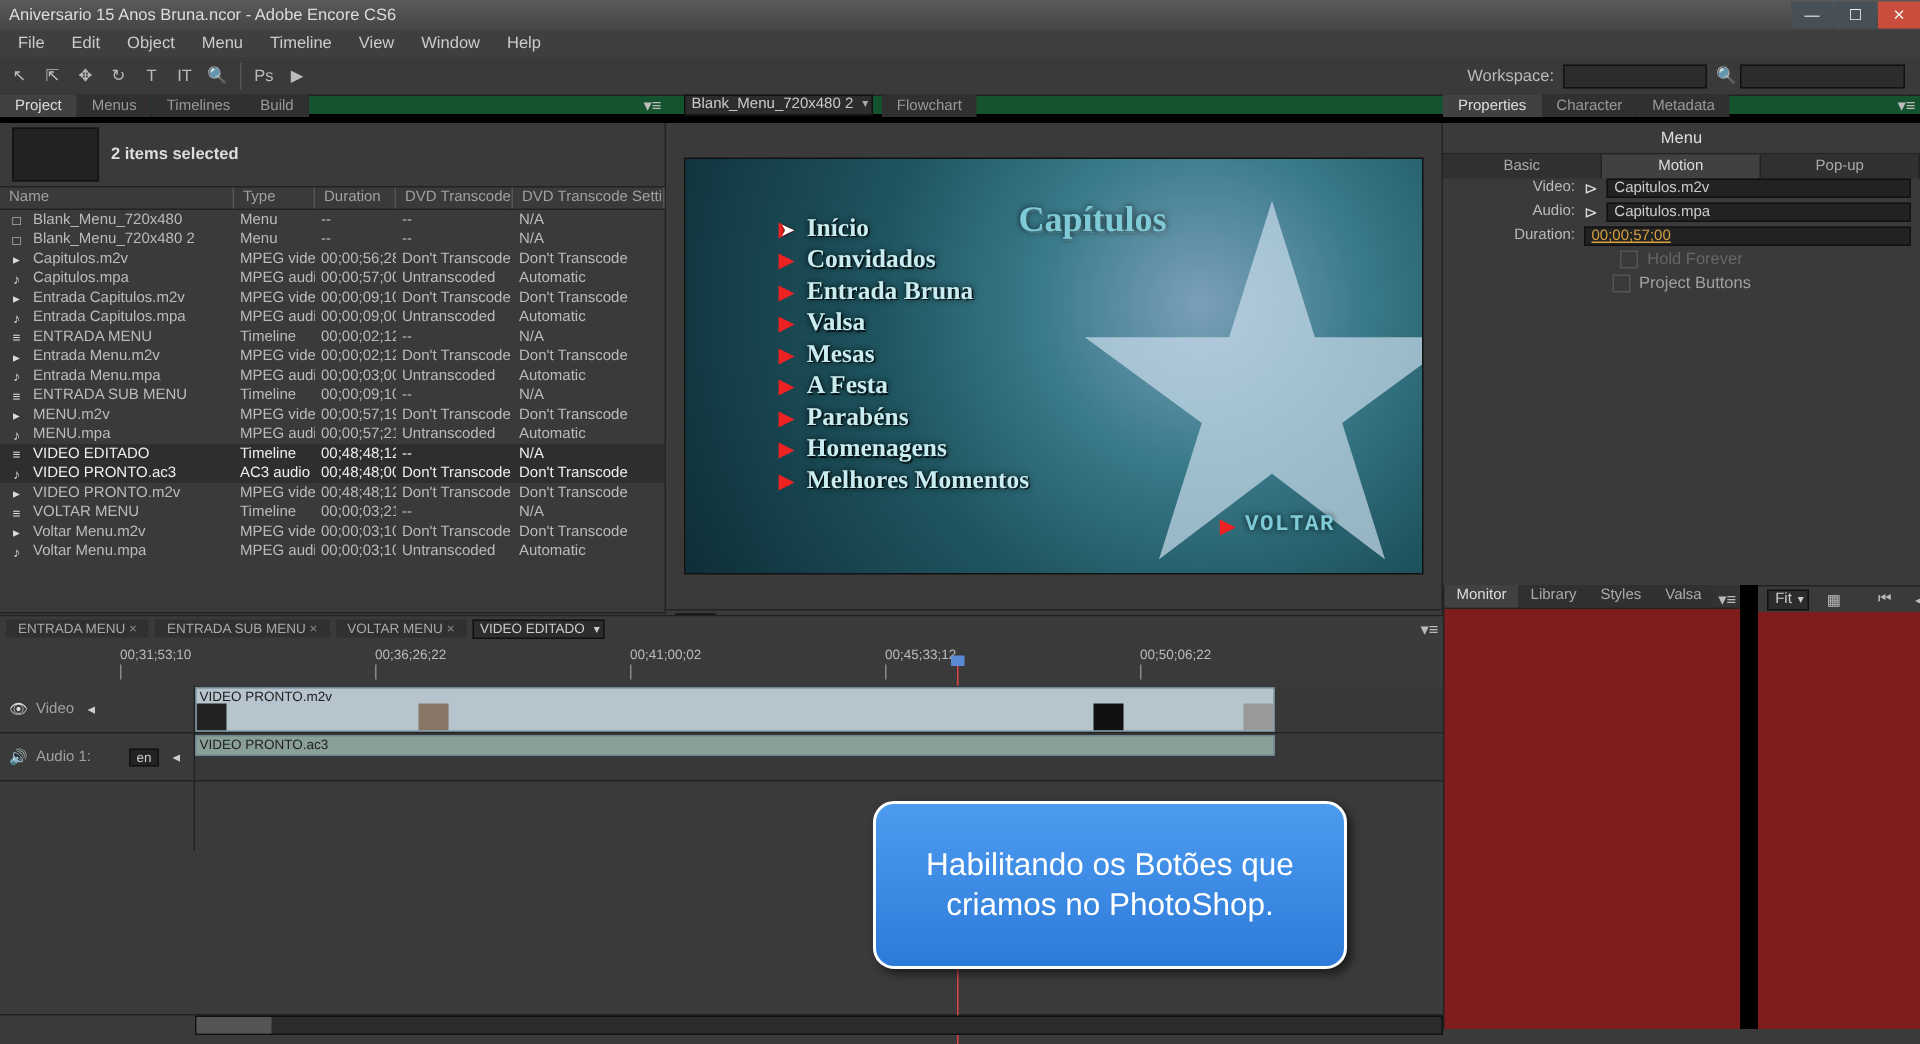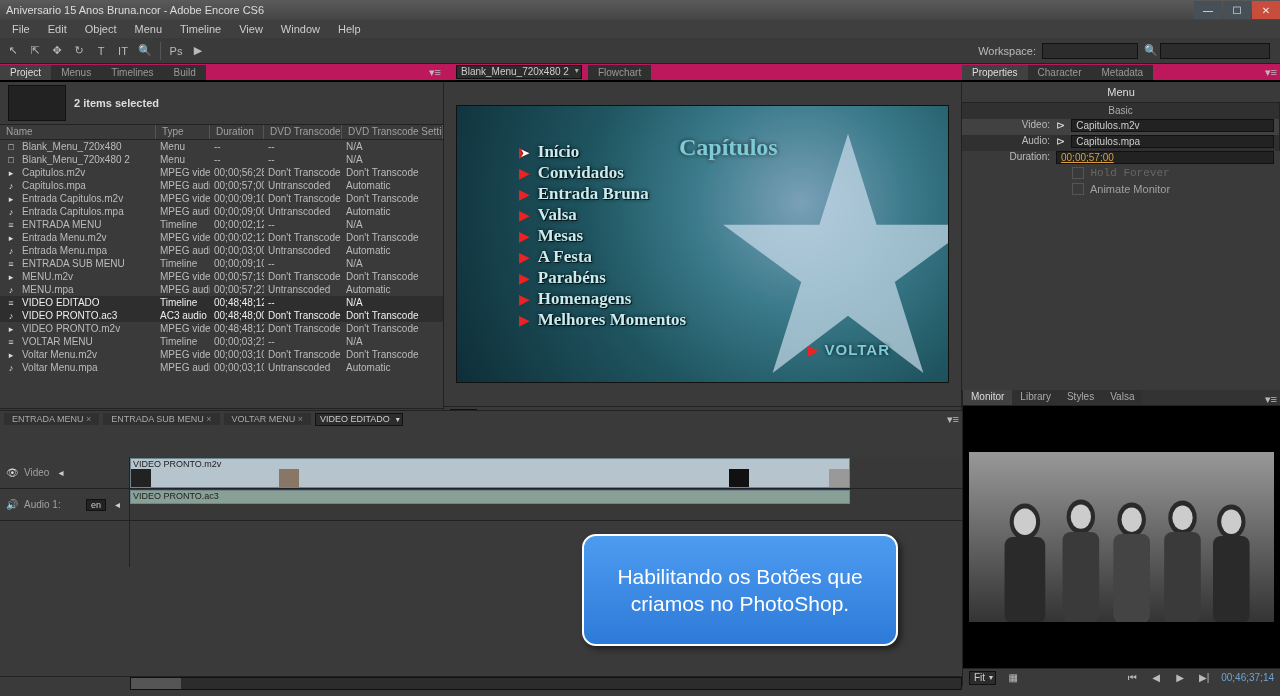--- a/index.html
+++ b/index.html
@@ -22,21 +22,21 @@
 .tool-btn { width: 18px; height: 18px; display: flex; align-items: center; justify-content: center; color: #bbb; font-size: 11px; border-radius: 2px; }
 .tool-sep { width: 1px; height: 18px; background: #555; margin: 0 2px; }
 .workspace-row { margin-left: auto; display: flex; align-items: center; gap: 6px; padding-right: 10px; }
 .workspace-label { font-size: 11px; color: #bbb; }
 .workspace-select { width: 96px; height: 16px; background: #2c2c2c; border: 1px solid #111; }
 .search-wrap { display: flex; align-items: center; gap: 2px; }
 .search-icon { width: 14px; height: 14px; display: inline-flex; align-items: center; justify-content: center; color: #bbb; }
 .search-input { width: 110px; height: 16px; background: #2c2c2c; border: 1px solid #111; color: #ccc; padding: 0 4px; font-size: 10px; }
 
 
-.panel-tabs-row { height: 18px; background: #be185d; border-bottom: 2px solid #000000; display: flex; }
+.panel-tabs-row { height: 18px; background: #14532d; border-bottom: 6px solid #000000; display: flex; }
 .panel-left-tabs, .panel-center-tabs, .panel-right-tabs { display: flex; align-items: center; }
 .tab { padding: 2px 10px; font-size: 10px; color: #999; background: #303030; }
 .tab.active { background: #414141; color: #ddd; }
 .panel-left-tabs { width: 444px; }
 .panel-center-tabs { flex: 1; justify-content: flex-start; gap: 6px; padding-left: 12px; }
 .panel-right-tabs { width: 318px; }
 .menu-dropdown { background: #2c2c2c; border: 1px solid #111; height: 14px; font-size: 10px; padding: 0 12px 0 4px; color: #ccc; position: relative; }
 .menu-dropdown::after { content: "▾"; position: absolute; right: 2px; top: 0; font-size: 8px; color: #aaa; }
 
 
@@ -64,43 +64,43 @@
 .preview-canvas { width: 100%; height: 100%; max-height: 278px; background: radial-gradient(circle at 70% 35%, #7aa0b8 0%, #3a7a8a 28%, #1f5560 55%, #0e2e38 100%); position: relative; overflow: hidden; border: 1px solid #111; }
 .star { position: absolute; right: -30px; top: 20px; width: 260px; height: 260px; opacity: .9; }
 .star svg { width: 100%; height: 100%; }
 .menu-title { position: absolute; top: 28px; left: 222px; font-family: Georgia, serif; font-weight: bold; font-size: 24px; color: #7ecbd7; text-shadow: 0 0 4px rgba(0,0,0,.8), 1px 1px 0 rgba(255,255,255,.15); }
 .menu-list { position: absolute; top: 36px; left: 62px; display: flex; flex-direction: column; gap: 1px; }
 .menu-list-item { display: flex; align-items: center; gap: 8px; }
 .menu-list-item .arrow { color: #e22; font-size: 14px; }
 .menu-list-item .lbl { font-family: Georgia, serif; font-size: 17px; font-weight: bold; color: #c8ecef; text-shadow: 0 0 4px rgba(0,0,0,.9), 1px 1px 0 rgba(0,0,0,.7); }
 .voltar { position: absolute; right: 58px; bottom: 24px; display: flex; align-items: center; gap: 6px; }
 .voltar .arrow { color: #e22; font-size: 14px; }
-.voltar .lbl { font-family: Liberation Sans, sans-serif; font-weight: bold; font-size: 15px; color: #7ecbd7; text-shadow: 0 0 4px rgba(0,0,0,.8); letter-spacing: 1px; }
+.voltar .lbl { font-family: Liberation Mono, monospace; font-weight: bold; font-size: 15px; color: #7ecbd7; text-shadow: 0 0 4px rgba(0,0,0,.8); letter-spacing: 1px; }
 .cursor-arrow { position: absolute; top: 40px; left: 63px; color: #fff; font-size: 12px; text-shadow: 0 0 2px #000; }
 .preview-toolbar { height: 18px; background: #3a3a3a; border-top: 1px solid #222; display: flex; align-items: center; padding: 0 6px; gap: 10px; }
 .pv-btn { width: 14px; height: 14px; color: #bbb; display: inline-flex; align-items: center; justify-content: center; font-size: 9px; }
 .pv-fit { background: #2c2c2c; border: 1px solid #111; font-size: 10px; padding: 0 10px 0 4px; color: #ccc; position: relative; height: 14px; line-height: 12px; }
 .pv-fit::after { content: "▾"; position: absolute; right: 2px; top: 0; font-size: 8px; }
 
 
 .props-panel { width: 318px; background: #3a3a3a; display: flex; flex-direction: column; }
 .props-title { text-align: center; padding: 4px 0; font-size: 11px; color: #ddd; border-bottom: 1px solid #222; }
-.props-subtabs { display: flex; height: 16px; flex-direction: column; }
+.props-subtabs { display: flex; height: 16px; }
 .props-subtab { flex: 1; text-align: center; font-size: 10px; background: #303030; color: #aaa; border-right: 1px solid #222; line-height: 16px; }
 .props-subtab.active { background: #414141; color: #ddd; }
 .prop-row { display: flex; align-items: flex-start; height: 16px; padding: 0 6px; gap: 6px; }
 .prop-label { width: 82px; text-align: right; font-size: 10px; color: #bbb; }
 .prop-value { flex: 1; height: 13px; background: #222; border: 1px solid #111; font-size: 10px; padding: 0 4px; color: #ccc; display: flex; align-items: center; }
 .prop-link { color: #d8a040; text-decoration: underline; font-size: 10px; }
 .prop-check { width: 12px; height: 12px; border: 1px solid #555; }
-.prop-disabled { color: #666; font-family: Liberation Mono, monospace; }
+.prop-disabled { color: #666; }
 .props-spacer { flex: 1; }
 
 
-.monitor-area { position: absolute; right: 0; top: 390px; width: 318px; height: 296px; background: #ec4899; display: flex; flex-direction: column; border-left: 1px solid #222; }
+.monitor-area { position: absolute; right: 0; top: 390px; width: 318px; height: 296px; background: #7f1d1d; display: flex; flex-direction: row; border-left: 1px solid #222; }
 .monitor-tabs { display: flex; height: 16px; background: #333; border-bottom: 1px solid #222; }
 .monitor-tab { padding: 1px 8px; font-size: 10px; color: #aaa; background: #303030; }
 .monitor-tab.active { background: #414141; color: #ddd; }
 .monitor-body { flex: 1; background: #000; display: flex; align-items: center; justify-content: center; padding: 10px 6px; }
 .monitor-img { width: 100%; height: 170px; background: linear-gradient(#666,#333); position: relative; overflow: hidden; }
 .monitor-img svg { width: 100%; height: 100%; }
 .monitor-footer { height: 18px; background: #3a3a3a; border-top: 1px solid #222; display: flex; align-items: center; padding: 0 6px; gap: 10px; }
 .mon-btn { width: 14px; height: 14px; color: #bbb; display: inline-flex; align-items: center; justify-content: center; font-size: 10px; }
 .timecode-small { font-size: 10px; color: #6fa3d4; margin-left: auto; }
 
@@ -472,36 +472,46 @@
       <div class="prop-value">
           <span class="prop-link">00;00;57;00</span>
         </div>
     </div>
     <div class="prop-row" style="justify-content:center">
       <span class="prop-check"></span>
       <span class="prop-disabled">Hold Forever</span>
     </div>
     <div class="prop-row" style="justify-content:center">
       <span class="prop-check"></span>
-      <span>Animate Monitor</span>
+      <span>Project Buttons</span>
     </div>
     <div class="props-spacer"></div>
   </div>
 </div>
 
 <div class="timeline-area">
   <div class="timeline-tabs">
     <span class="tl-tab closable">ENTRADA MENU</span>
     <span class="tl-tab closable">ENTRADA SUB MENU</span>
     <span class="tl-tab closable">VOLTAR MENU</span>
     <span class="tl-select">VIDEO EDITADO</span>
     <span style="flex:1"></span>
     <span class="tool-btn">▾≡</span>
   </div>
   <div class="timeline-head">
+    <div class="timeline-ruler-wrap">
+      <div class="timeline-ruler" id="timeline-ruler">
+          <span class="ruler-tick" style="left: 80px;">00;31;53;10</span>
+          <span class="ruler-tick" style="left: 250px;">00;36;26;22</span>
+          <span class="ruler-tick" style="left: 420px;">00;41;00;02</span>
+          <span class="ruler-tick" style="left: 590px;">00;45;33;12</span>
+          <span class="ruler-tick" style="left: 760px;">00;50;06;22</span>
+        </div>
+      <div class="playhead" style="left:638px"></div>
+    </div>
   </div>
   <div class="timeline-tracks">
     <div class="track-labels">
       <div class="track-label">
         <span class="track-icon">👁</span>
         <span>Video</span>
         <span class="track-toggle">◂</span>
       </div>
       <div class="track-label">
         <span class="track-icon">🔊</span>

